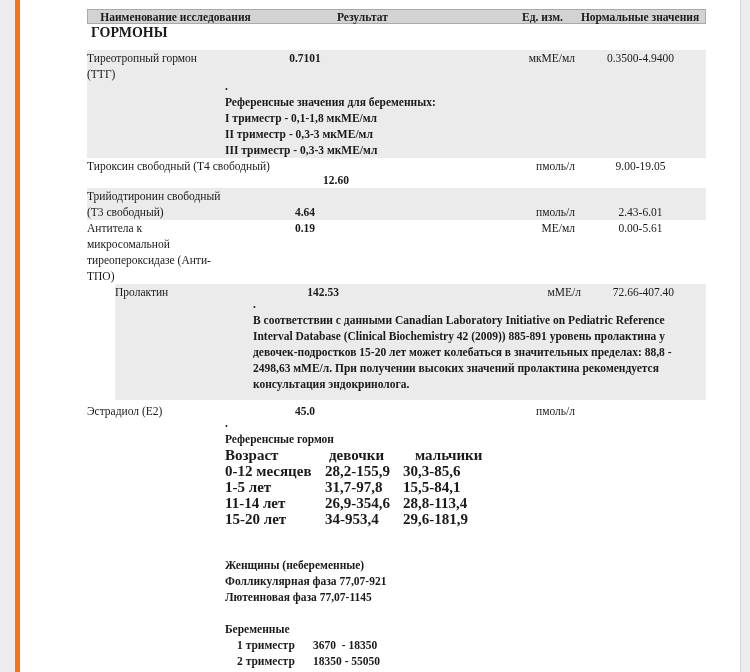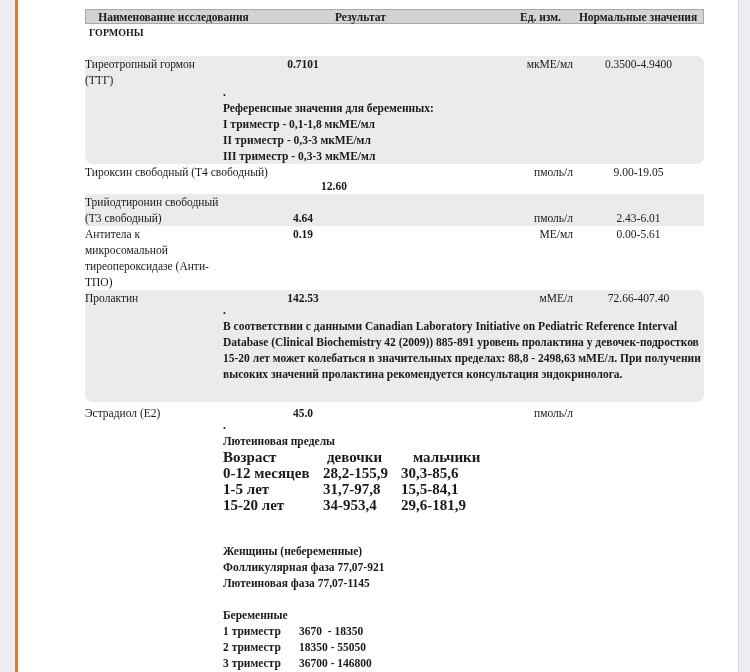--- a/index.html
+++ b/index.html
@@ -6,61 +6,61 @@
     body {
       width: 750px; height: 672px; overflow: hidden;
       background: #ededf1;
       font-family: "Liberation Serif", "DejaVu Serif", serif;
       color: #1a1a1a;
       position: relative;
     }
     .page {
       position: absolute; left: 15px; top: 0; width: 720px; height: 672px;
       background: #ffffff;
-      border-left: 3px solid #f97316;
+      border-left: 5px solid #f97316;
       border-right: 1px solid #d6d6da;
     }
     .table {
       position: absolute; left: 67px; top: 9px; width: 619px;
     }
     .thead {
       display: flex; height: 15px; align-items: center;
       background: #d3d3d3;
       border: 1px solid #a9a9a9;
       font-weight: bold; font-size: 11.5px;
       box-sizing: border-box;
     }
     .thead .c1 { width: 175px; text-align: center; }
     .thead .c2 { width: 150px; text-align: left; padding-left: 74px; box-sizing: border-box; }
     .thead .c3 { width: 0; flex: 1; text-align: right; padding-right: 12px; }
     .thead .c4 { width: 130px; text-align: center; }
     .section-title {
-      font-weight: bold; font-size: 10px; height: 32px; line-height: 18px;
+      font-weight: bold; font-size: 14px; height: 26px; line-height: 18px;
       padding-left: 4px;
     }
     .row { display: flex; font-size: 11.5px; line-height: 16px; }
     .row.shaded { background: #ebebeb; align-items: flex-end; }
     .row .name { width: 138px; padding-left: 0; }
     .row .res { width: 160px; text-align: center; font-weight: bold; }
     .row .unit { width: 190px; text-align: right; padding-right: 0; }
     .row .norm { width: 131px; text-align: center; }
     .note-block {
       font-size: 11.5px; line-height: 16px; font-weight: bold;
       padding-left: 138px; padding-right: 3px;
     }
     .note-block .dot { height: 12px; line-height: 8px; }
-    .shaded-block { background: #ebebeb; border-radius: 8px; }
+    .shaded-block { background: #ebebeb; }
     .ref-table { border-collapse: collapse; font-size: 15px; font-weight: bold; line-height: 16px; }
     .ref-table td { padding: 0; margin-left: 45px; }
     .ref-table td.age { width: 100px; }
     .ref-table td.girls { width: 78px; padding-left: 0; }
     .ref-table td.boys { width: 80px; }
     .ref-table th { font-weight: bold; text-align: left; padding: 0; }
     .gap { height: 14px; }
-    .preg-row span.t { display: inline-block; width: 76px; }
+    .preg-row span.t { display: inline-block; width: 76px; margin-left: 12px; }
   </style>
 </head>
 <body>
 
 <div class="page">
   <div class="table">
 
     <div class="thead">
       <div class="c1">Наименование исследования</div>
       <div class="c2">Результат</div>
@@ -100,21 +100,21 @@
       <div class="norm">2.43-6.01</div>
     </div>
 
     <div class="row">
       <div class="name">Антитела к микросомальной тиреопероксидазе (Анти-ТПО)</div>
       <div class="res">0.19</div>
       <div class="unit">МЕ/мл</div>
       <div class="norm">0.00-5.61</div>
     </div>
 
-    <div class="shaded-block" style="padding-bottom:20px;">
+    <div class="shaded-block" style="padding-bottom:8px;margin-left:28px;">
       <div class="row">
         <div class="name">Пролактин</div>
         <div class="res">142.53</div>
         <div class="unit">мМЕ/л</div>
         <div class="norm">72.66-407.40</div>
       </div>
       <div class="note-block">
         <div class="dot">.</div>
         <div>В соответствии с данными Canadian Laboratory Initiative on Pediatric Reference Interval Database (Clinical Biochemistry 42 (2009)) 885-891 уровень пролактина у девочек-подростков 15-20 лет может колебаться в значительных пределах: 88,8 - 2498,63 мМЕ/л. При получении высоких значений пролактина рекомендуется консультация эндокринолога.</div>
       </div>
@@ -122,37 +122,42 @@
 
     <div style="padding-top:3px;">
       <div class="row">
         <div class="name">Эстрадиол (Е2)</div>
         <div class="res">45.0</div>
         <div class="unit">пмоль/л</div>
         <div class="norm"></div>
       </div>
       <div class="note-block">
         <div class="dot">.</div>
-        <div>Лютеиновая пределы</div>
+        <div>Референсные гормон</div>
         <table class="ref-table">
           <tbody>
               <tr>
             <th class="age">Возраст</th>
             <th class="girls" style="padding-left:4px;">девочки</th>
             <th class="boys" style="padding-left:12px;">мальчики</th>
           </tr>
           <tr>
             <td class="age">0-12 месяцев</td>
             <td class="girls">28,2-155,9</td>
             <td class="boys">30,3-85,6</td>
           </tr>
           <tr>
             <td class="age">1-5 лет</td>
             <td class="girls">31,7-97,8</td>
             <td class="boys">15,5-84,1</td>
+          </tr>
+          <tr>
+            <td class="age">11-14 лет</td>
+            <td class="girls">26,9-354,6</td>
+            <td class="boys">28,8-113,4</td>
           </tr>
           <tr>
             <td class="age">15-20 лет</td>
             <td class="girls">34-953,4</td>
             <td class="boys">29,6-181,9</td>
           </tr>
         </tbody>
           </table>
 
         <div class="gap" style="height:30px;"></div>

